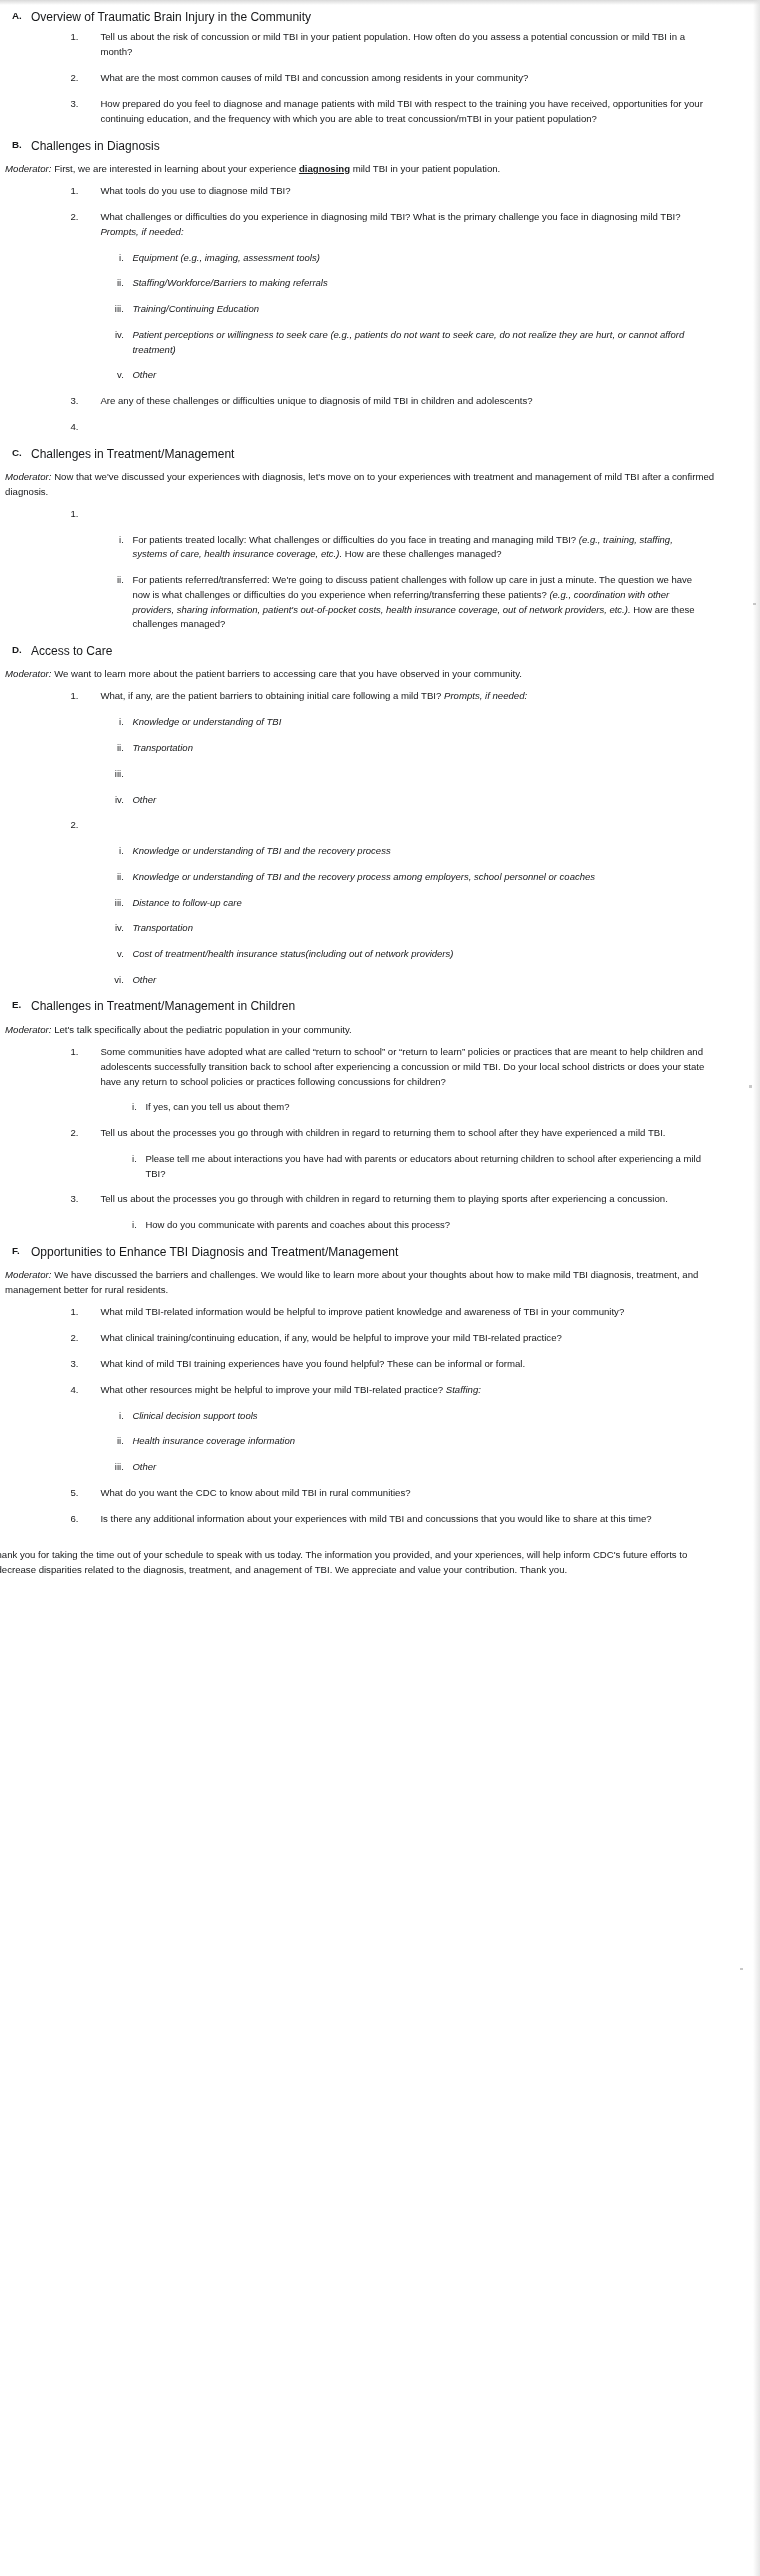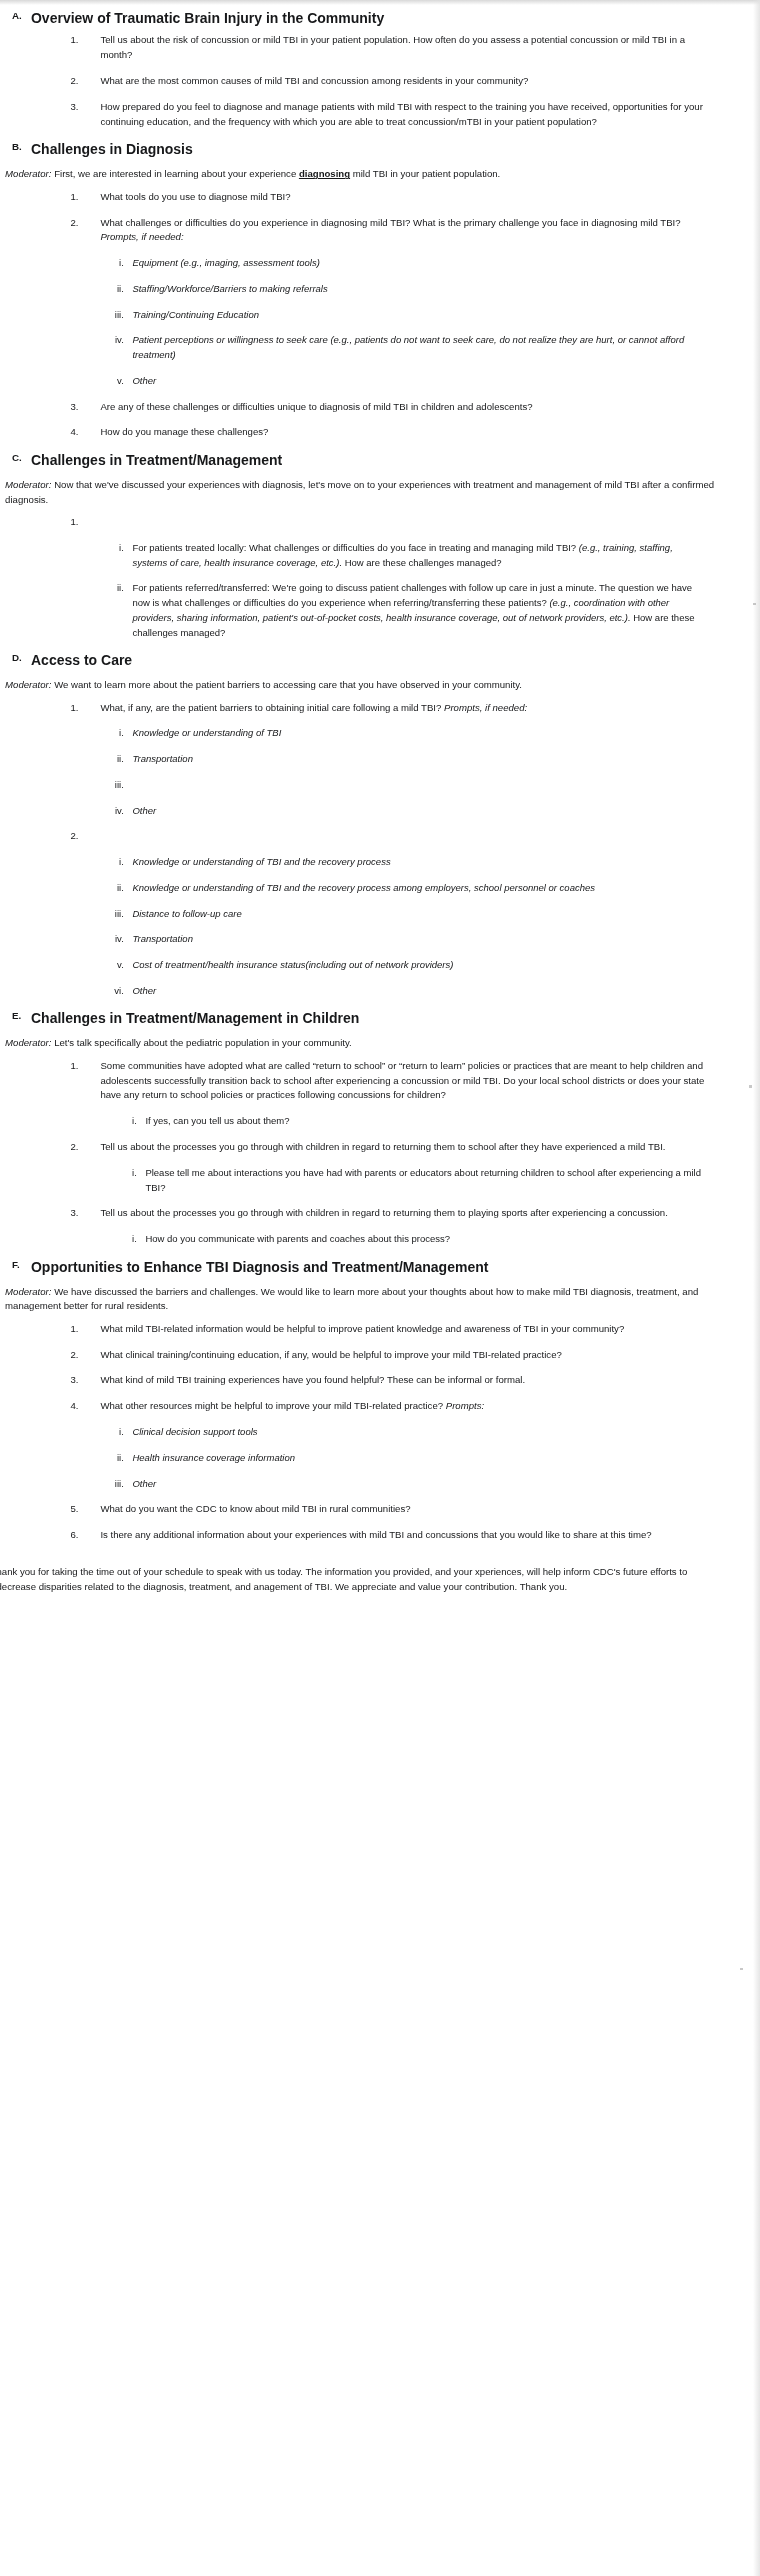--- a/index.html
+++ b/index.html
@@ -54,22 +54,22 @@
     padding-left: 8.6px;
   }
   .section-letter {
     font-weight: bold;
     font-size: 9.8px;
     line-height: 1.38;
     width: 19px;
     flex: 0 0 19px;
   }
   .section-title {
-    font-weight: bold;
-    font-size: 14px;
+    font-weight: normal;
+    font-size: 12px;
     line-height: 1.38;
   }
 
   
   .moderator {
     font-size: 9.6px;
     line-height: 1.52;
     margin: 7.7px 0 7.7px 0;
     padding-left: 1.7px;
     padding-right: 27.5px;
@@ -237,21 +237,20 @@
               <span class="rnum">v.</span>
               <span class="rtext">Other</span>
             </li>
           </ul>
           <li class="qitem">
             <span class="qnum">3.</span>
             <span class="qtext"><span>Are any of these challenges or difficulties unique to diagnosis of mild TBI in children and adolescents?</span></span>
           </li>
           <li class="qitem">
             <span class="qnum">4.</span>
-            <span class="qtext"><span>How do you manage these challenges?</span></span>
           </li>
         </ul>
       </section>
       <section class="section">
         <div class="section-head">
           <span class="section-letter">C.</span>
           <span class="section-title">Challenges in Treatment/Management</span>
         </div>
         <p class="moderator"><span class="who">Moderator:</span><span> Now that we've discussed your experiences with diagnosis, let's move on to your experiences with treatment and management of mild TBI after a confirmed diagnosis.</span></p>
         <ul class="qlist">
@@ -382,21 +381,21 @@
           <li class="qitem">
             <span class="qnum">2.</span>
             <span class="qtext"><span>What clinical training/continuing education, if any, would be helpful to improve your mild TBI-related practice?</span></span>
           </li>
           <li class="qitem">
             <span class="qnum">3.</span>
             <span class="qtext"><span>What kind of mild TBI training experiences have you found helpful? These can be informal or formal.</span></span>
           </li>
           <li class="qitem">
             <span class="qnum">4.</span>
-            <span class="qtext"><span>What other resources might be helpful to improve your mild TBI-related practice? </span><span class="it">Prompts:</span></span>
+            <span class="qtext"><span>What other resources might be helpful to improve your mild TBI-related practice? </span><span class="it">Staffing:</span></span>
           </li>
           <ul class="rlist">
             <li class="ritem">
               <span class="rnum">i.</span>
               <span class="rtext">Clinical decision support tools</span>
             </li>
             <li class="ritem">
               <span class="rnum">ii.</span>
               <span class="rtext">Health insurance coverage information</span>
             </li>

